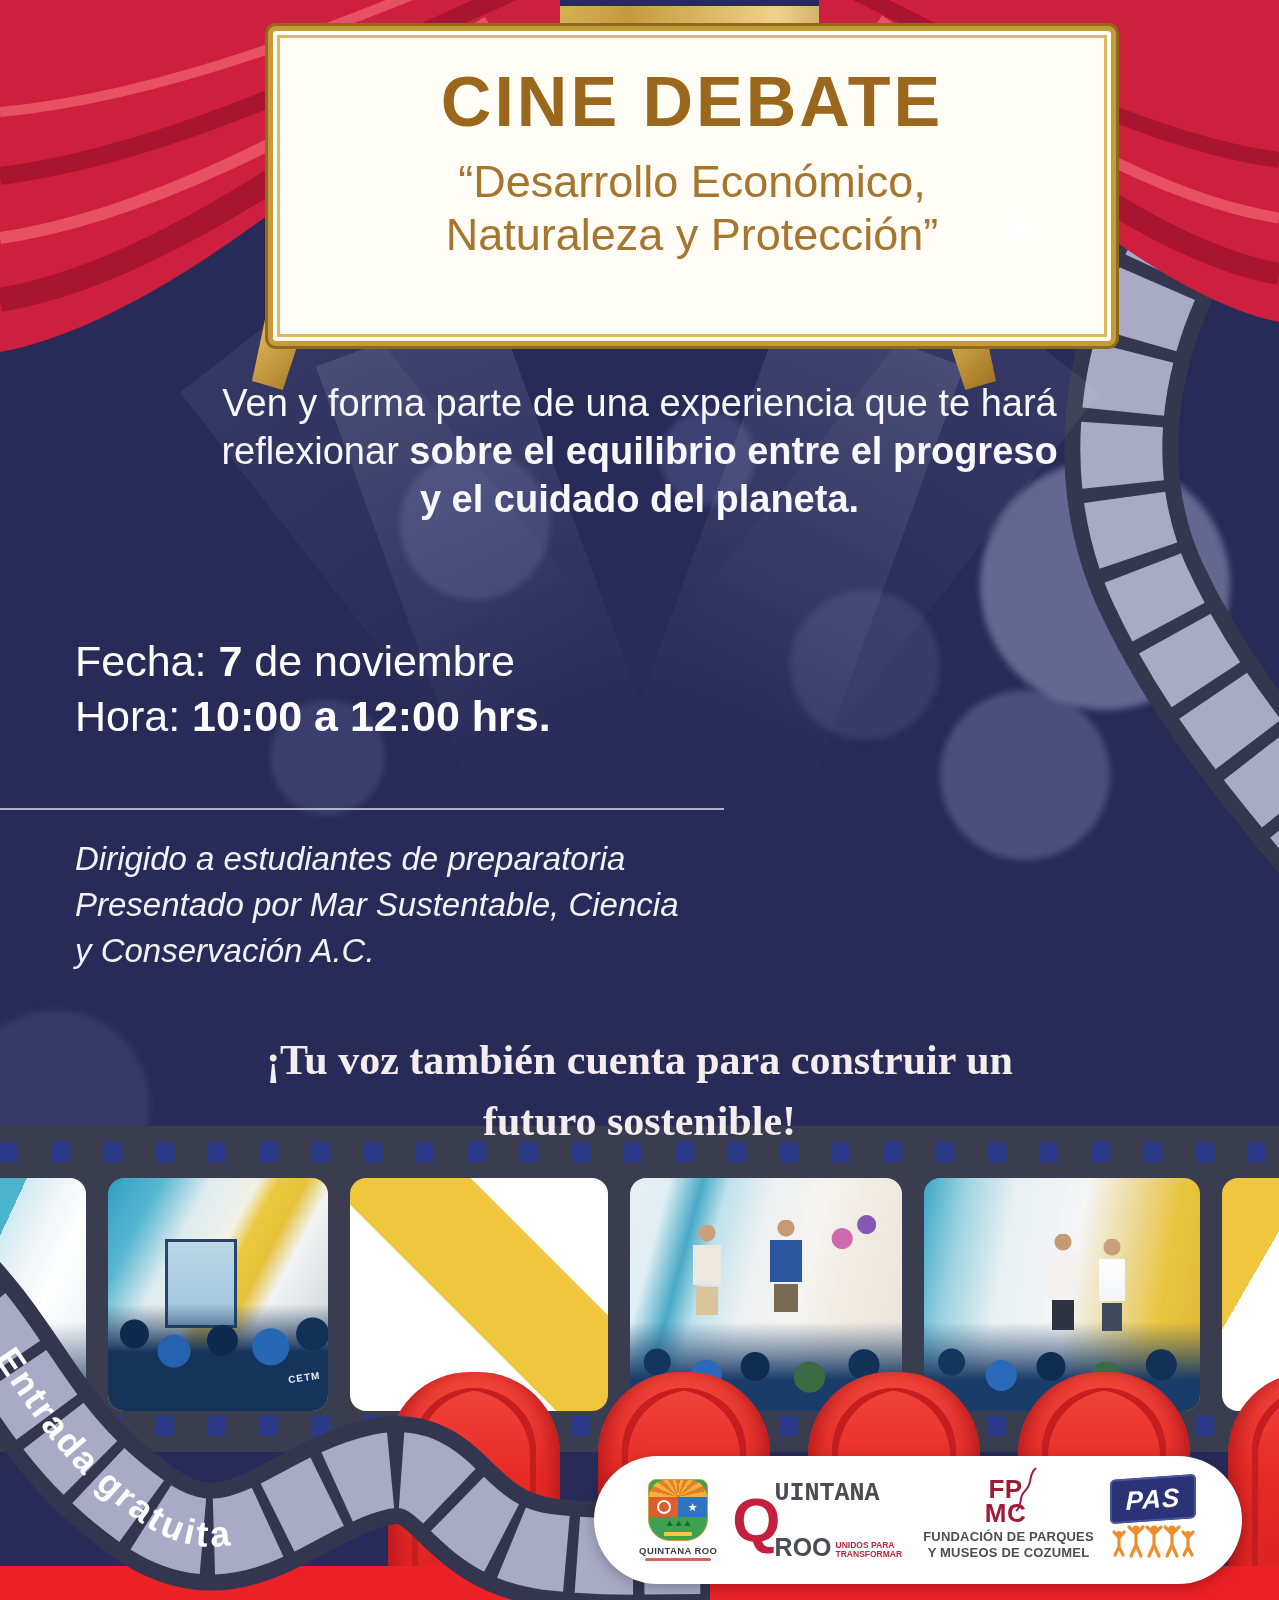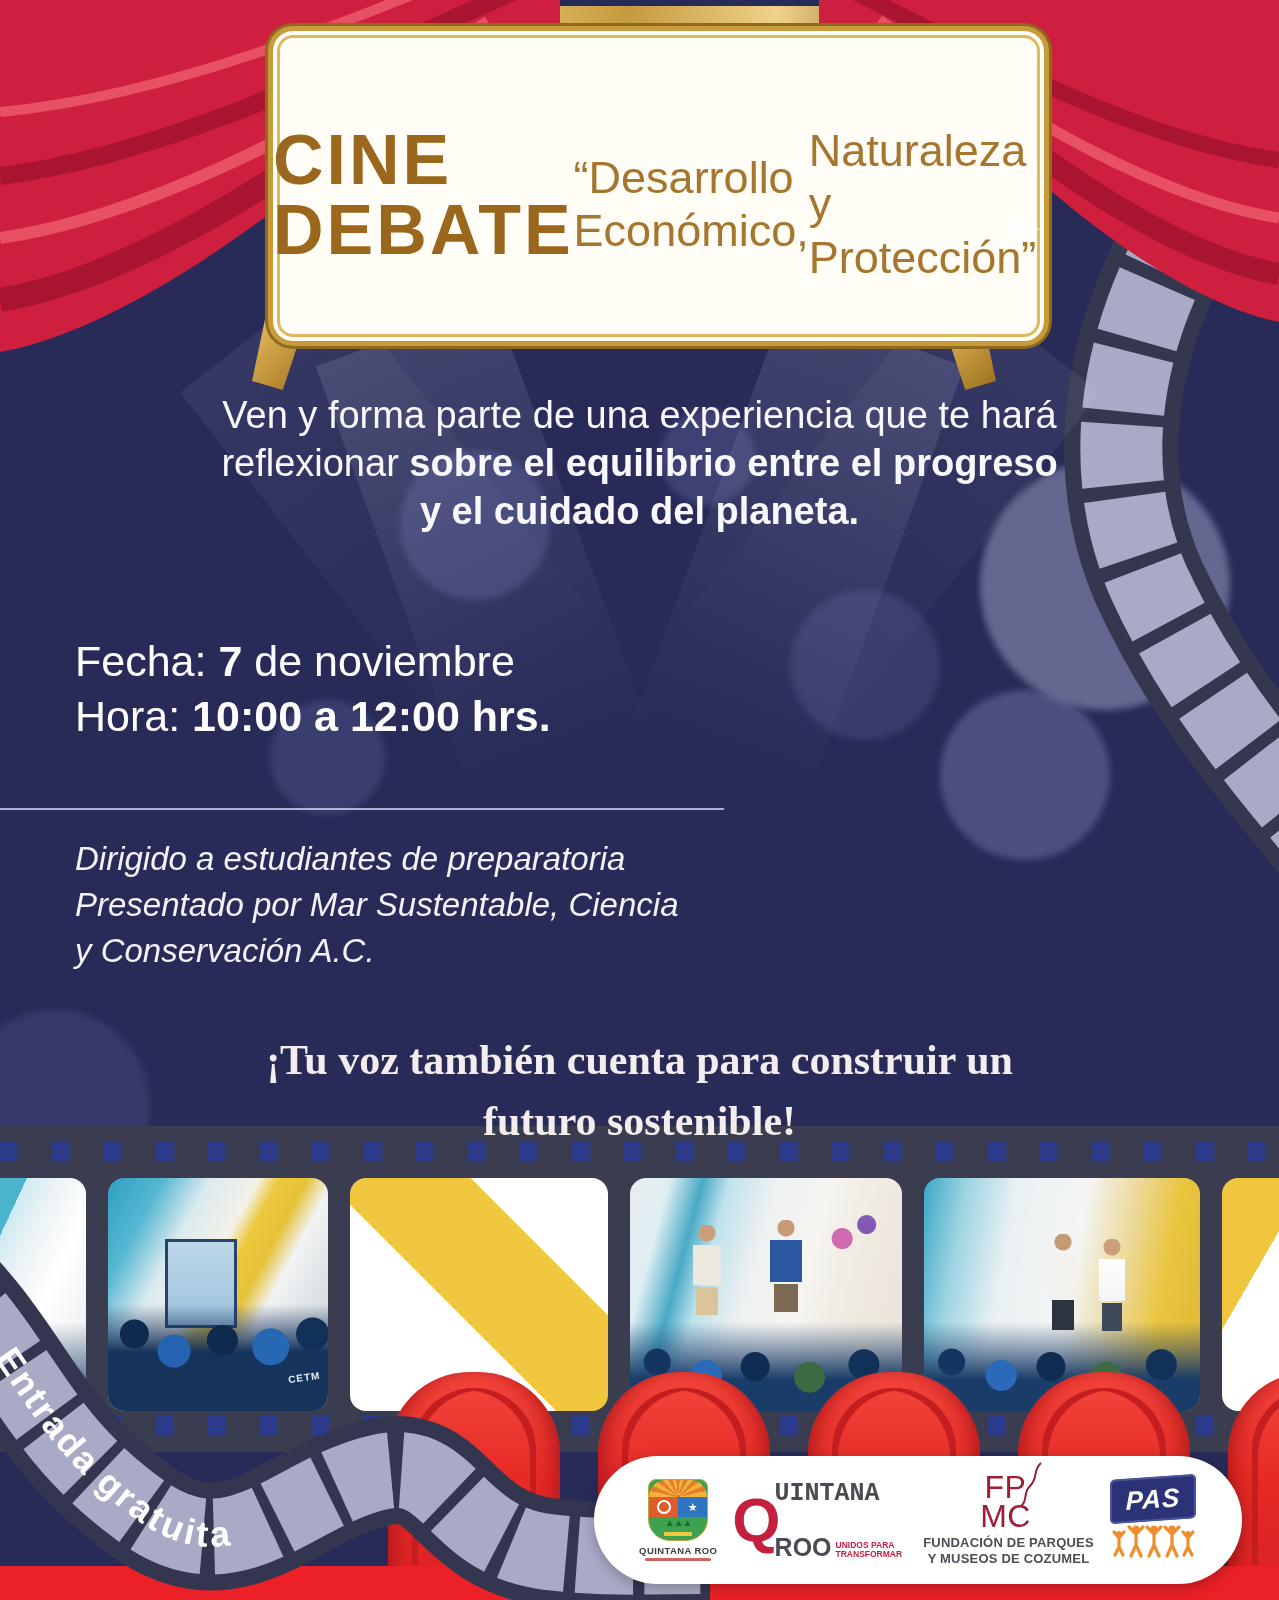--- a/index.html
+++ b/index.html
@@ -28,44 +28,44 @@
     font-size:36px;letter-spacing:2px;}
 
   
   .goldbar{position:absolute;left:330px;top:6px;width:596px;height:20px;z-index:2;border-radius:4px;
     background:linear-gradient(90deg,#8a621c,#e9c873 25%,#c59a3e 50%,#efd289 75%,#8a621c);}
   .curtain{position:absolute;top:0;z-index:3;}
   .curtain.left{left:0;}
   .curtain.right{right:0;transform:scaleX(-1);}
 
   
-  .banner{position:absolute;left:268px;top:26px;width:781px;height:320px;z-index:4;
-    background:#fffdf6;border:5px solid #c79a3a;border-radius:25px;box-sizing:border-box;
+  .banner{position:absolute;left:268px;top:26px;width:848px;height:320px;z-index:4;
+    background:#fffdf6;border:5px solid #c79a3a;border-radius:8px;box-sizing:border-box;
     box-shadow:0 0 0 3px #8f6a1e, inset 0 0 0 4px #fffdf6, inset 0 0 0 7px #dcb85e;
-    display:flex;flex-direction:row;align-items:center;padding-top:36px;}
+    display:flex;flex-direction:column;align-items:center;padding-top:36px;}
   .banner-title{font-size:70px;font-weight:800;letter-spacing:3px;color:#9a671c;
     line-height:1;margin:0 0 18px 0;}
   .banner-sub{font-size:45px;font-weight:400;color:#a6762f;line-height:1.18;margin:0;}
   .ribbon{position:absolute;width:64px;height:112px;z-index:3;
     background:linear-gradient(135deg,#f1d184,#d4a94c 45%,#9a6f1d);}
   .ribbon.rleft{left:252px;top:278px;clip-path:polygon(0 92%,34% 0,100% 10%,48% 100%);}
   .ribbon.rright{left:932px;top:278px;clip-path:polygon(100% 92%,66% 0,0 10%,52% 100%);}
 
   .sparkle{position:absolute;left:1000px;top:200px;z-index:4;color:#ffffff;font-size:52px;}
 
   
   .beam{position:absolute;top:334px;width:190px;height:540px;z-index:1;transform-origin:top center;
     background:linear-gradient(to bottom,rgba(223,226,245,.13),rgba(223,226,245,0) 85%);}
   .beam.bl{left:310px;transform:rotate(-20deg);}
   .beam.br{left:780px;transform:rotate(20deg);}
   .beam.bl2{left:160px;transform:rotate(-38deg);opacity:.55;}
   .beam.br2{left:930px;transform:rotate(38deg);opacity:.55;}
 
   
-  .intro{position:absolute;left:50%;top:392px;transform:translateX(-50%);width:860px;z-index:2;
+  .intro{position:absolute;left:50%;top:380px;transform:translateX(-50%);width:860px;z-index:2;
     text-align:center;color:#f7f7fc;font-size:38px;line-height:1.26;margin:0;}
   .intro b{font-weight:700;}
   .schedule{position:absolute;left:75px;top:634px;z-index:2;color:#fdfdfd;
     font-size:43px;line-height:1.28;}
   .schedule b{font-weight:700;}
   .divider{position:absolute;left:0;top:808px;width:724px;height:2px;z-index:2;
     background:#c9cadd;opacity:.85;}
   .audience{position:absolute;left:75px;top:836px;z-index:2;color:#f2f2f8;
     font-size:33px;line-height:1.4;font-weight:400;font-style:italic;}
   .tagline{position:absolute;left:50%;top:1030px;transform:translateX(-50%);width:900px;z-index:4;
@@ -169,21 +169,21 @@
   .redline{width:66px;height:3px;background:#c43b3b;margin:2px auto 0;opacity:.8;border-radius:2px;}
   
   .qroo{display:flex;align-items:center;}
   .bigQ{font-size:62px;font-weight:900;color:#c31f3f;line-height:.85;}
   .qcol{margin-left:-6px;text-align:left;}
   .qrow1{font-size:25px;font-weight:900;color:#4b4b54;line-height:1;font-family:Liberation Mono, monospace;}
   .qrow2{display:flex;align-items:flex-end;margin-top:29px;}
   .qrow2 .roo{font-size:25px;font-weight:900;color:#4b4b54;line-height:1;}
   .govtag{margin-left:4px;font-size:8.5px;font-weight:800;color:#c31f3f;line-height:1.1;text-align:left;}
   
-  .fpmc-abbr{position:relative;display:inline-block;font-size:32px;font-weight:400;
+  .fpmc-abbr{position:relative;display:inline-block;font-size:26px;font-weight:700;
     color:#9e1c36;line-height:.92;letter-spacing:.5px;}
   .fpmc-abbr svg{position:absolute;right:-16px;top:-12px;}
   
   .pasflag{width:86px;height:44px;margin:0 auto;background:#2b3376;border-radius:5px;
     transform:rotate(-4deg) skewX(-4deg);display:flex;align-items:center;justify-content:center;
     box-shadow:inset 0 0 0 2px #4a55a0;}
   .pasflag span{color:#fff;font-size:26px;font-weight:900;font-style:italic;letter-spacing:1px;}
 </style>
 </head>
 <body>

